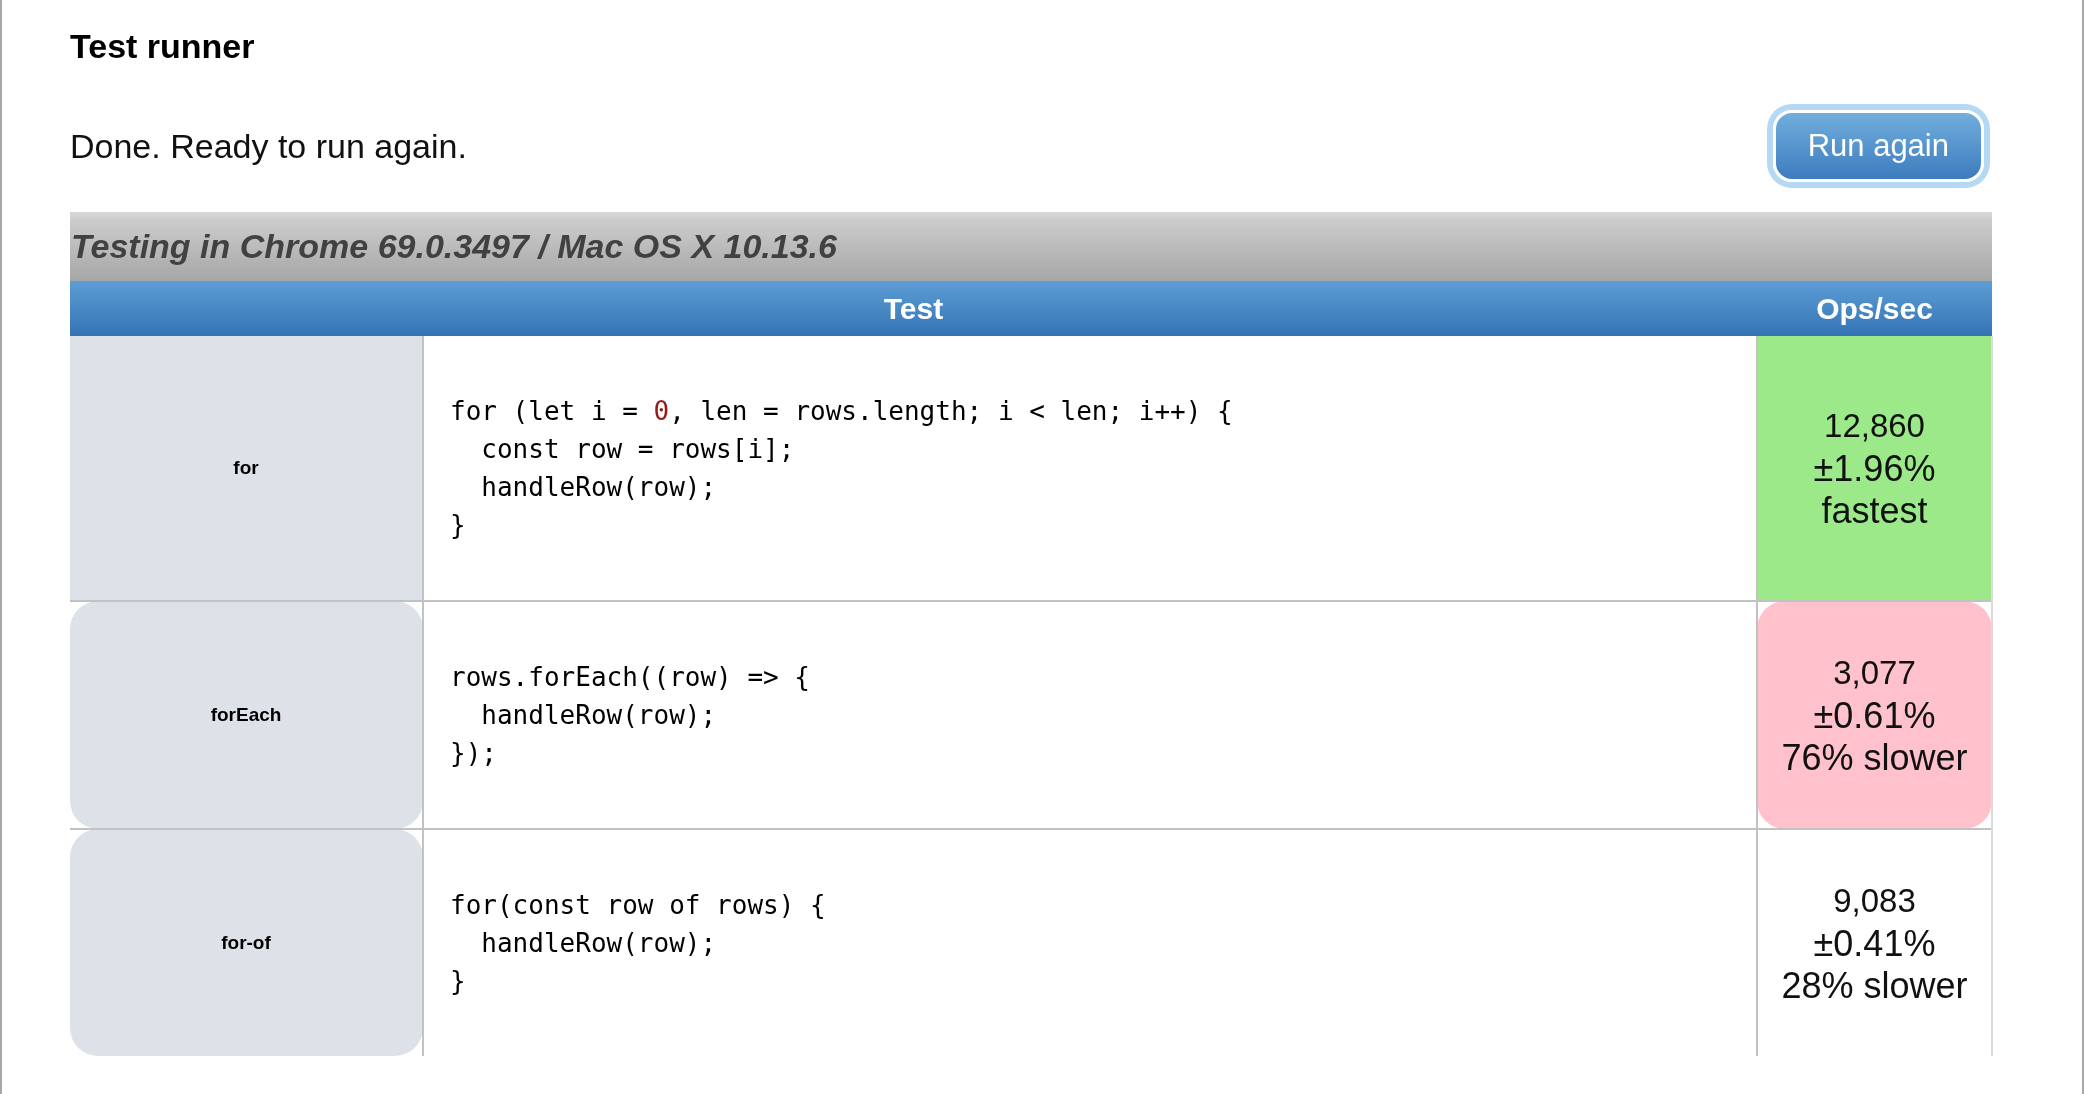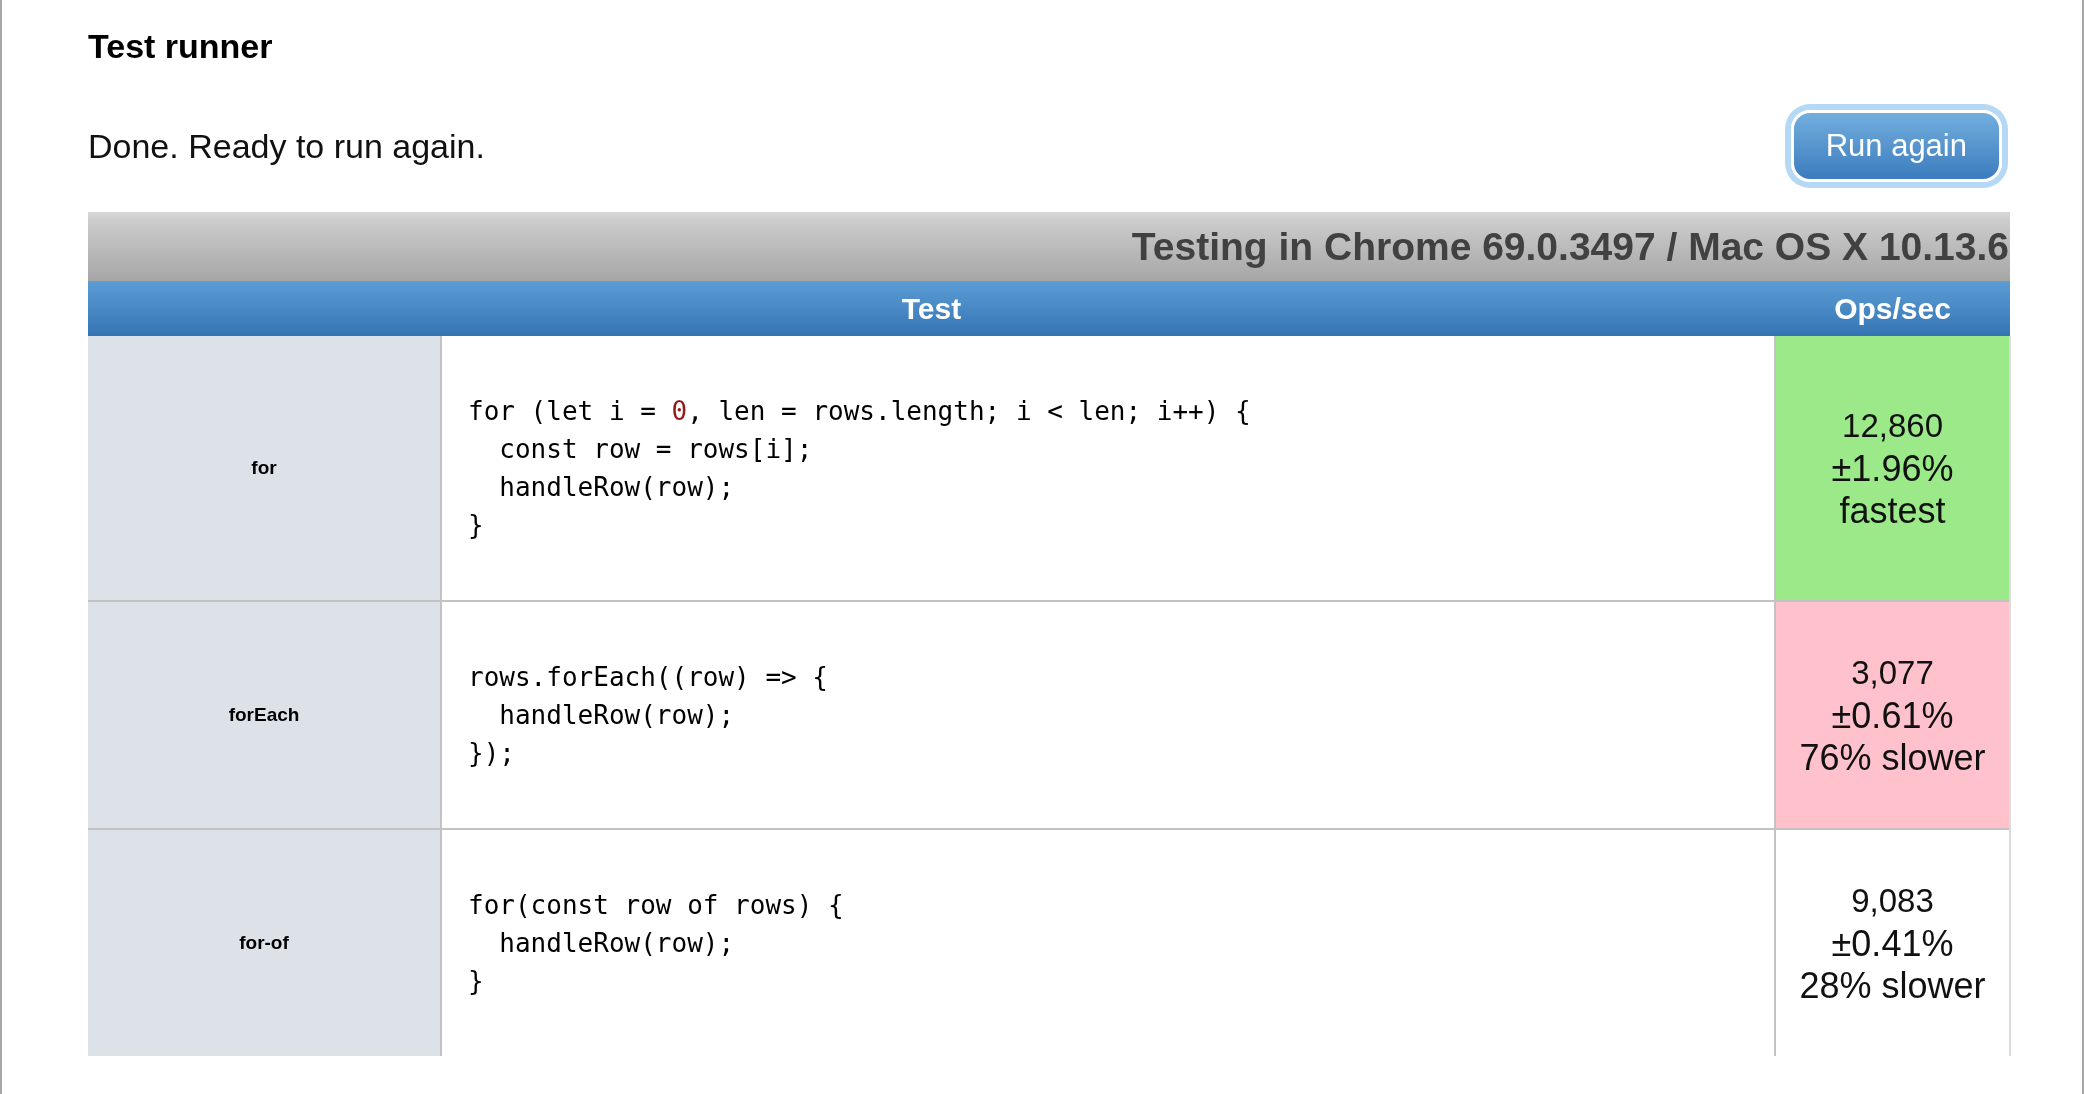--- a/index.html
+++ b/index.html
@@ -6,21 +6,21 @@
   body{
     width:2084px;height:1094px;position:relative;overflow:hidden;
     background:#ffffff;
     font-family:"Liberation Sans",sans-serif;
     color:#000;
   }
   .window-border{position:absolute;top:0;bottom:0;width:2px;background:#a6a6a6;}
   .window-border.left{left:0;}
   .window-border.right{right:0;}
 
-  .content{position:absolute;left:88px;top:0;width:1922px;}
+  .content{position:absolute;left:70px;top:0;width:1922px;}
 
   h1.page-title{
     font-size:34px;font-weight:700;line-height:40px;
     margin:26px 0 0 0;color:#000;
   }
   .status-row{
     display:flex;justify-content:space-between;align-items:center;
     margin-top:36px;height:88px;
   }
   .status-text{font-size:34px;color:#111;}
@@ -39,24 +39,25 @@
 
   table.results{
     border-collapse:collapse;table-layout:fixed;
     width:1922px;margin-top:22px;
   }
   col.c-name{width:353px;}
   col.c-code{width:1334px;}
   col.c-ops{width:235px;}
 
   td.caption-bar{
-    height:67px;text-align:right;vertical-align:middle;
-    font-size:39px;font-weight:700;color:#414141;
+    height:67px;text-align:left;vertical-align:middle;
+    font-size:34px;font-weight:700;color:#414141;
     background:linear-gradient(180deg,#d8d8d8 0%,#cccccc 12%,#a6a6a6 100%);
     border:none;
+    font-style:italic;
   }
   tr.head-blue th{
     height:55px;text-align:center;vertical-align:middle;
     font-size:30px;font-weight:700;color:#ffffff;
     background:linear-gradient(180deg,var(--header-blue-top,#5d9dd5) 0%,var(--header-blue-bottom,#3474b4) 100%);
     border:none;padding:0;
   }
 
   tbody th.test-name{
     background:var(--label-cell-bg,#dde2e9);
@@ -64,21 +65,21 @@
     text-align:center;vertical-align:middle;
     border-right:2px solid #c2c2c2;
     padding:0;
   }
   tbody td.code-cell{
     background:#fff;vertical-align:middle;
     border-right:2px solid #c2c2c2;
     padding:56px 12px 56px 26px;
   }
   tbody tr + tr th,
-  tbody tr + tr td{border-top:2px solid #c2c2c2;}
+  tbody tr + tr td{border-top:2px solid #c2c2c2;border-radius:28px;}
 
   pre.code{
     margin:0;
     font-family:"DejaVu Sans Mono","Liberation Mono",monospace;
     font-size:26px;line-height:38px;color:#000;
     white-space:pre;
   }
   pre.code .num{color:var(--number-token,#941a1a);}
 
   tbody td.ops-cell{

